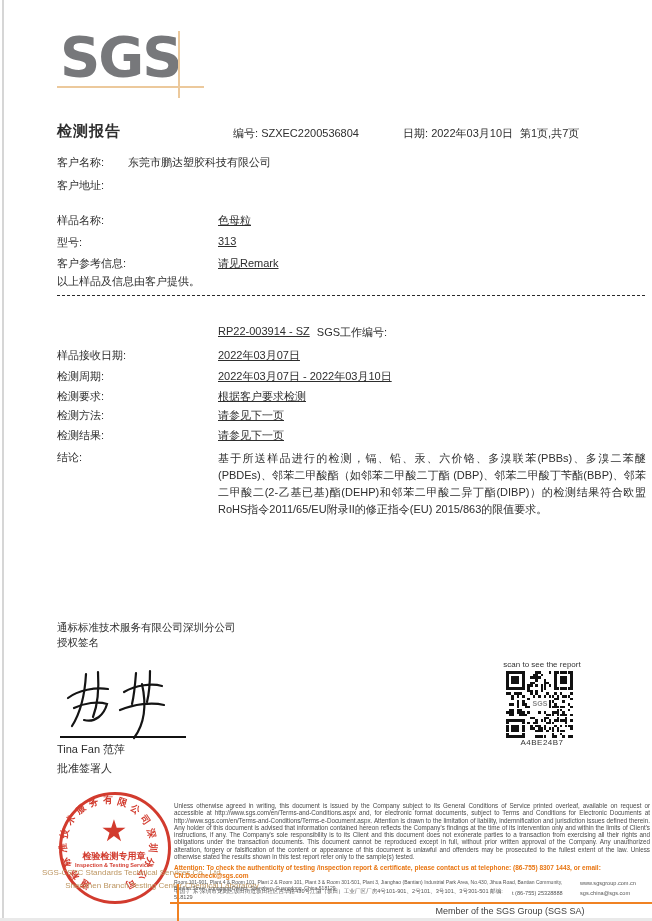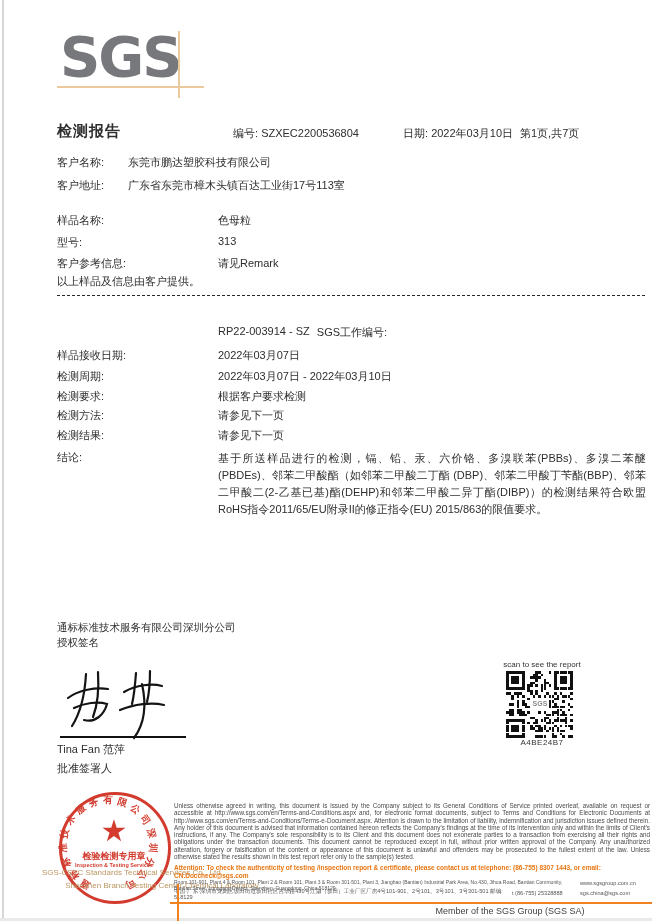--- a/index.html
+++ b/index.html
@@ -22,21 +22,21 @@
   .title{left:57px;top:122px;font-size:15px;font-weight:bold;letter-spacing:1px;}
   .meta{top:126px;font-size:11px;}
   .m-no{left:233px;}
   .m-date{left:403px;}
   .m-page{left:520px;}
 
   
   .row{left:57px;font-size:11px;width:590px;}
   .row .lab{display:inline-block;}
   .val-c{position:absolute;left:71px;top:0;}   
-  .val-s{position:absolute;left:161px;top:0;}  
+  .val-s{position:absolute;left:161px;top:0;text-decoration:underline;}  
 
   .dashline{left:57px;top:295px;width:588px;border-top:1.5px dashed #2a2a2a;}
 
   .concl-lab{left:57px;top:450px;font-size:11px;}
   .concl-txt{left:218px;top:450px;width:428px;font-size:11px;line-height:17px;text-align:justify;}
 
   
   .sig-co{left:57px;top:621px;font-size:10.5px;}
   .sig-auth{left:57px;top:636px;font-size:10.5px;}
   .sig-svg{left:62px;top:662px;}
@@ -97,21 +97,20 @@
   <div class="abs meta m-no"><span>编号:</span> <span>SZXEC2200536804</span></div>
   <div class="abs meta m-date"><span>日期:</span> <span>2022年03月10日</span></div>
   <div class="abs meta m-page">第1页,共7页</div>
 
   <div class="abs row" style="top:155px;">
     <span class="lab">客户名称:</span>
     <span class="val-c">东莞市鹏达塑胶科技有限公司</span>
   </div>
   <div class="abs row" style="top:178px;">
     <span class="lab">客户地址:</span>
-    <span class="val-c">广东省东莞市樟木头镇百达工业街17号113室</span>
   </div>
   <div class="abs row" style="top:213px;">
     <span class="lab">样品名称:</span>
     <span class="val-s">色母粒</span>
   </div>
   <div class="abs row" style="top:235px;">
     <span class="lab">型号:</span>
     <span class="val-s">313</span>
   </div>
   <div class="abs row" style="top:256px;">

